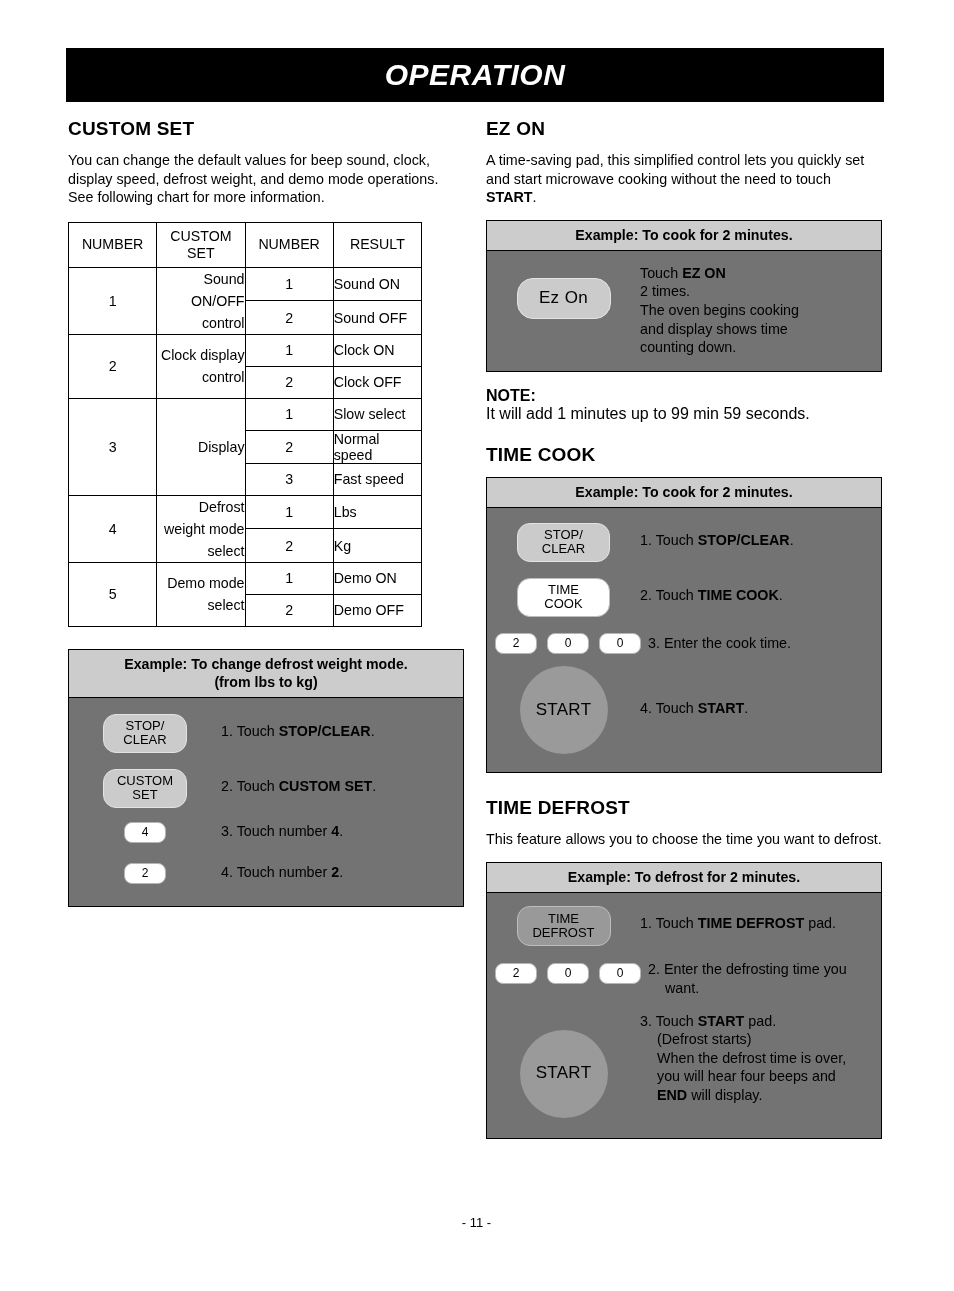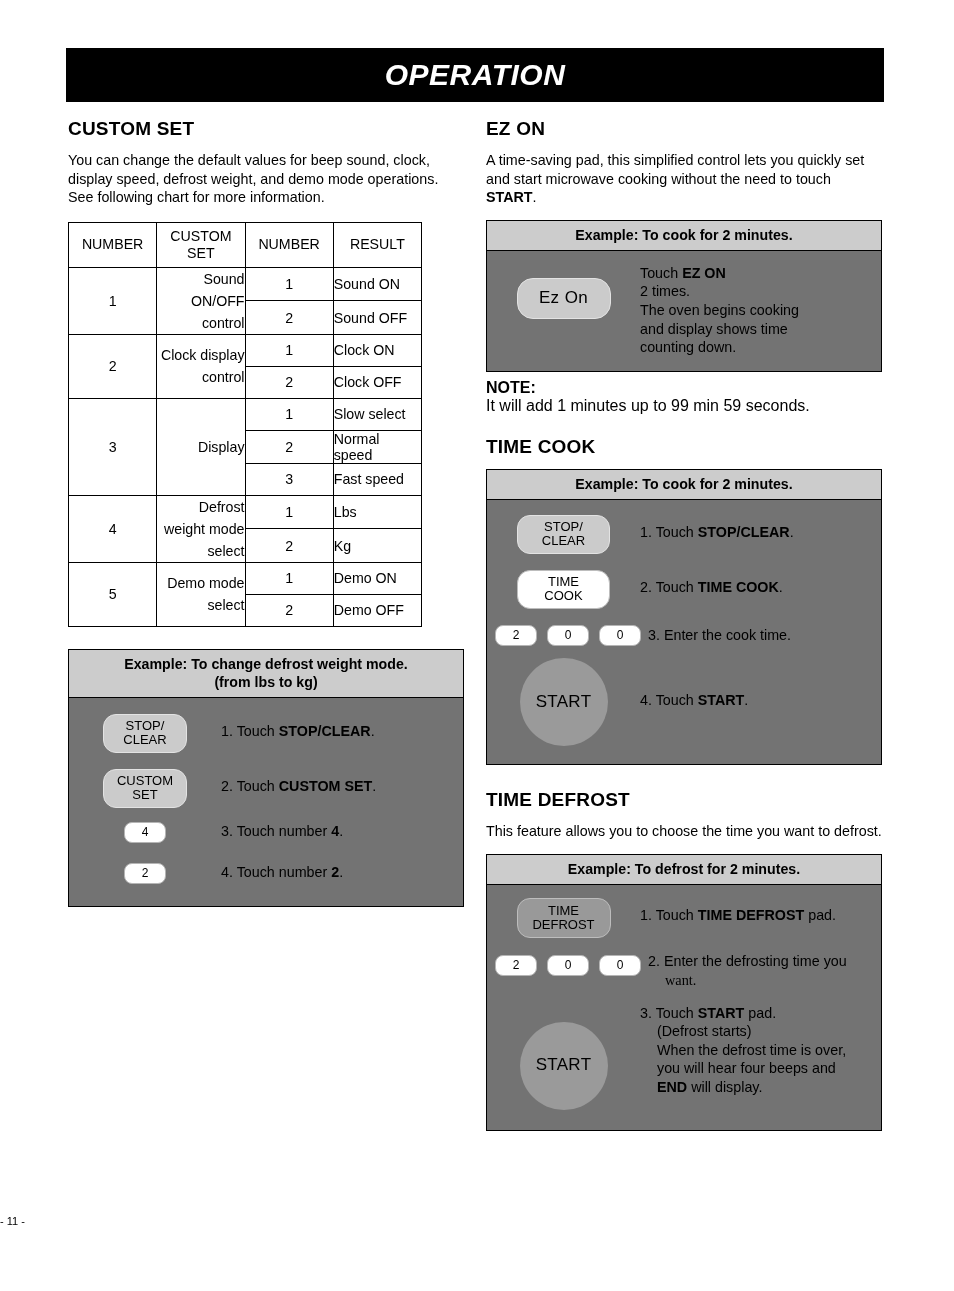--- a/index.html
+++ b/index.html
@@ -208,21 +208,22 @@
     display: flex;
     gap: 10px;
   }
 
   
   .footer {
     position: absolute;
     left: 0;
     top: 1215px;
     width: 953px;
-    font-size: 11px;
+    text-align: center;
+    font-size: 13px;
   }
 </style>
 </head>
 <body>
 
 <div class="page">
 
   <div class="banner">
     <div class="banner-title">OPERATION</div>
   </div>
@@ -372,21 +373,21 @@
             <span>Touch </span><b>EZ ON</b><br>
             <span>2 times.</span><br>
             <span>The oven begins cooking</span><br>
             <span>and display shows time</span><br>
             <span>counting down.</span>
           </div>
         </div>
       </div>
     </div>
 
-    <div style="margin-top:7px;">
+    <div style="margin-top:15px;">
       <div class="body-text" style="font-weight:bold;">NOTE:</div>
       <div class="body-text">It will add 1 minutes up to 99 min 59 seconds.</div>
     </div>
 
     <h2 class="section-title" style="margin-top:21px;">TIME COOK</h2>
 
     <div class="example-box">
       <div class="example-head">Example: To cook for 2 minutes.</div>
       <div class="example-body" style="padding:15px 0 18px 0;">
 
@@ -462,21 +463,21 @@
               <div class="pad pad-num">
                   <span>0</span>
                 </div>
               <div class="pad pad-num">
                   <span>0</span>
                 </div>
             </div>
           </div>
           <div class="step-text">
             <span>2. Enter the defrosting time you</span><br>
-            <span style="padding-left:17px;font-family:Liberation Serif, serif;">want.</span>
+            <span style="padding-left:17px;">want.</span>
           </div>
         </div>
 
         <div class="step-row">
           <div class="step-pad" style="width:153px;padding-top:18px;">
             <div class="pad pad-circle">
                 <span>START</span>
               </div>
           </div>
           <div class="step-text">

